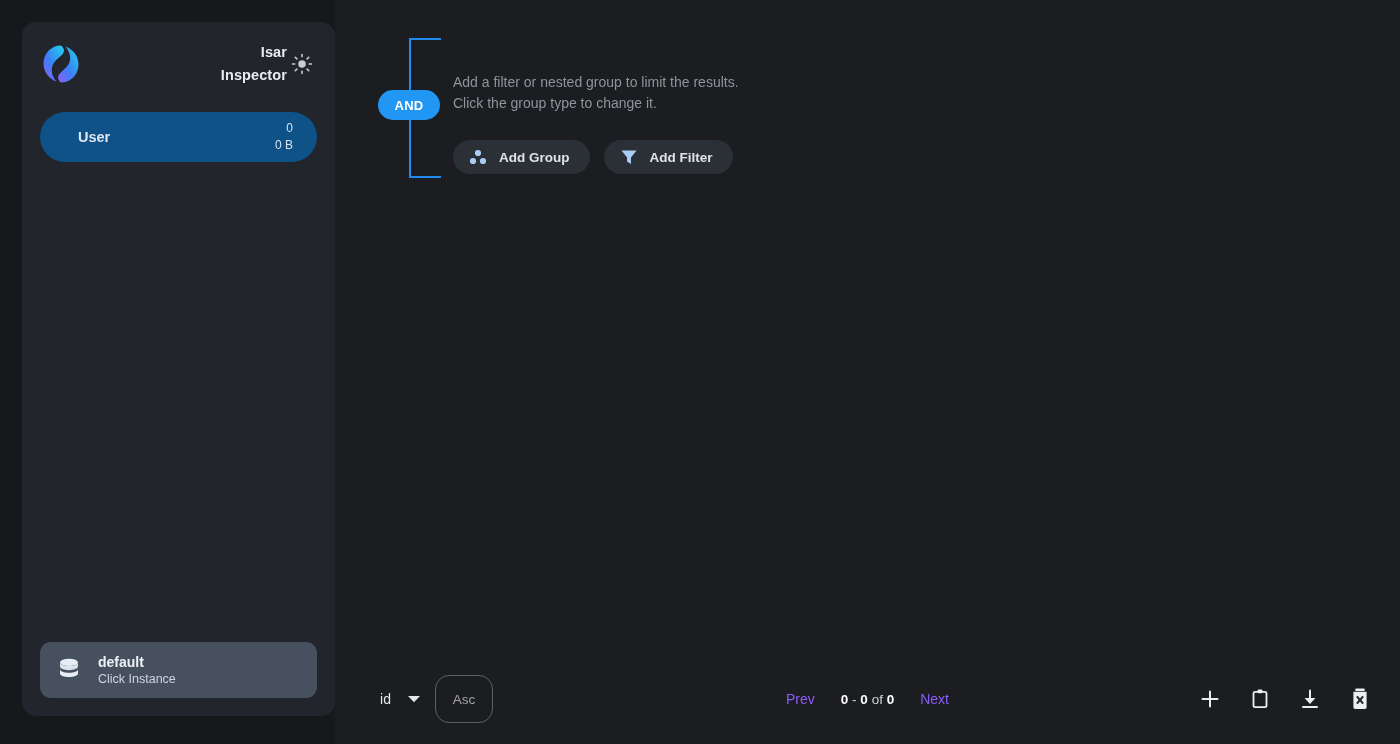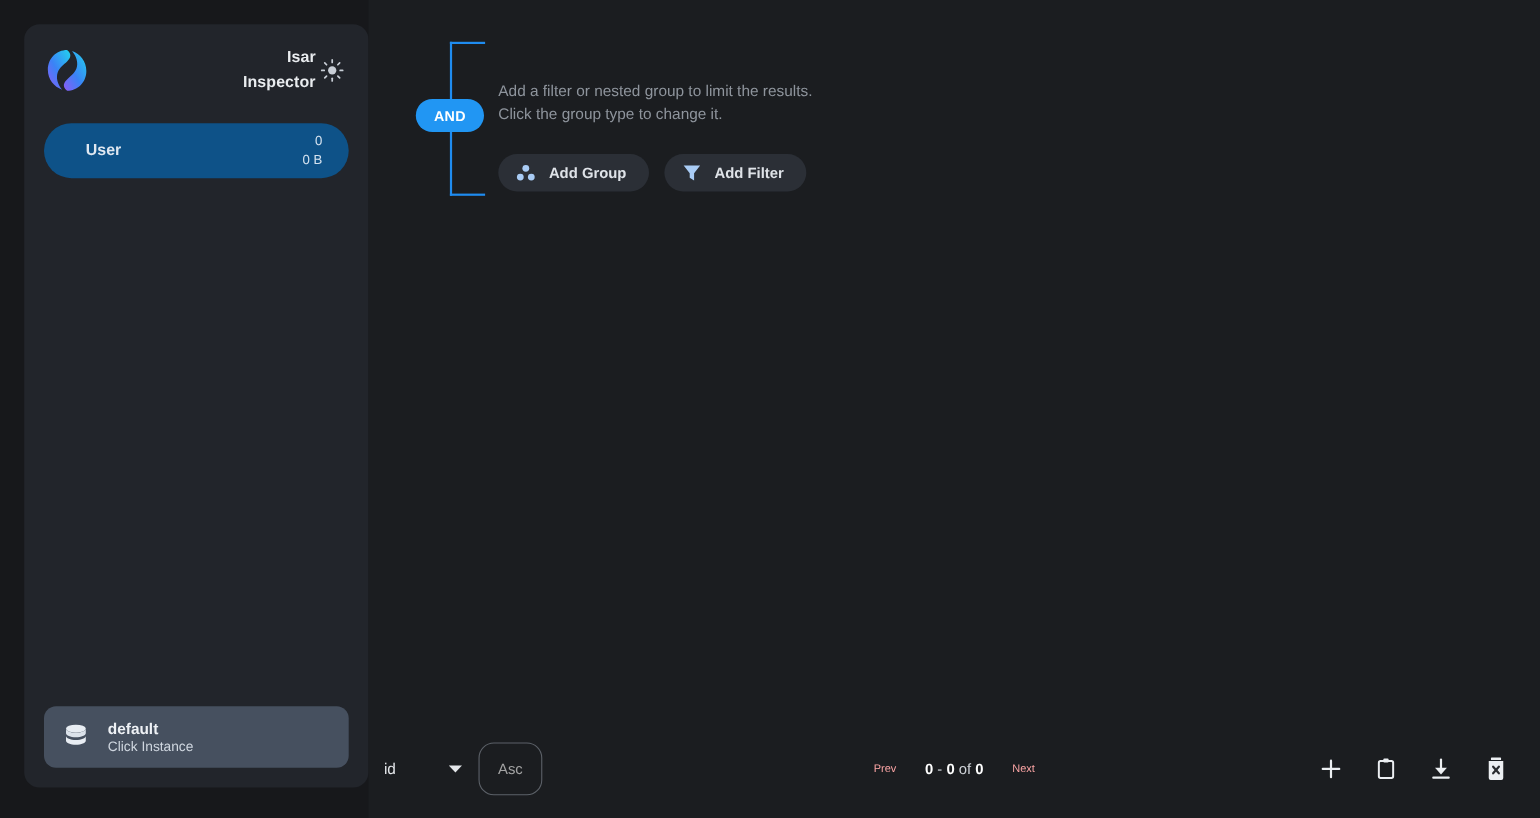--- a/index.html
+++ b/index.html
@@ -170,20 +170,21 @@
   }
 
   
   #bottombar {
     position: absolute;
     left: 335px; top: 676px;
     width: 1065px; height: 46px;
     display: flex;
     align-items: center;
     padding: 0 26px 0 14px;
+    text-align: right;
   }
   .sort-group { display: flex; align-items: center; }
   .sort-select {
     display: flex; align-items: center;
     min-width: 72px;
     cursor: pointer;
     color: #e4e7ea;
     font-size: 14px;
   }
   .sort-select .lbl { flex: 1 1 auto; }
@@ -203,21 +204,21 @@
   .pager {
     position: absolute;
     left: 0; right: 0;
     display: flex;
     align-items: center;
     justify-content: center;
     gap: 26px;
     pointer-events: none;
   }
   .pager > * { pointer-events: auto; }
-  .pg-nav { font-size: 10px; color: #fca5a5; cursor: default; }
+  .pg-nav { font-size: 14px; color: #8b5cf6; cursor: default; }
   .pg-count { font-size: 13.5px; color: #cfd3d8; }
   .pg-count b { color: #ffffff; font-weight: bold; }
 
   .actions {
     margin-left: auto;
     display: flex;
     align-items: center;
     gap: 22px;
   }
   .act-btn {

